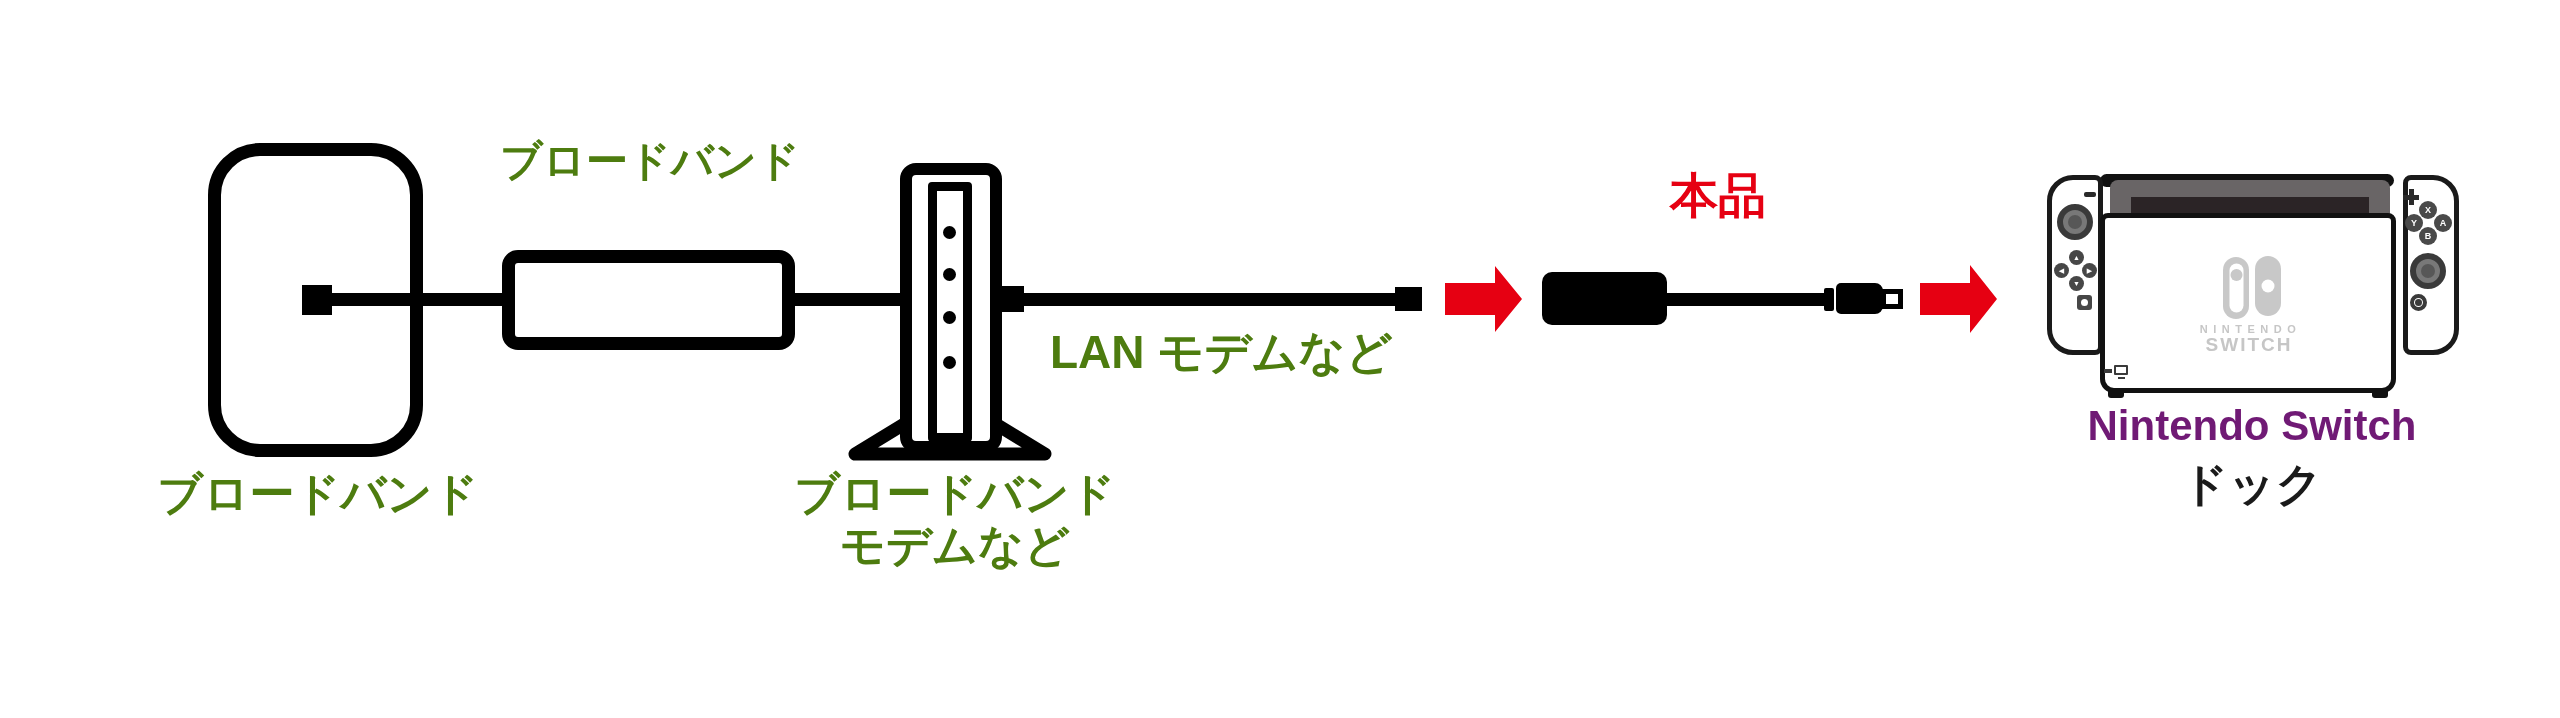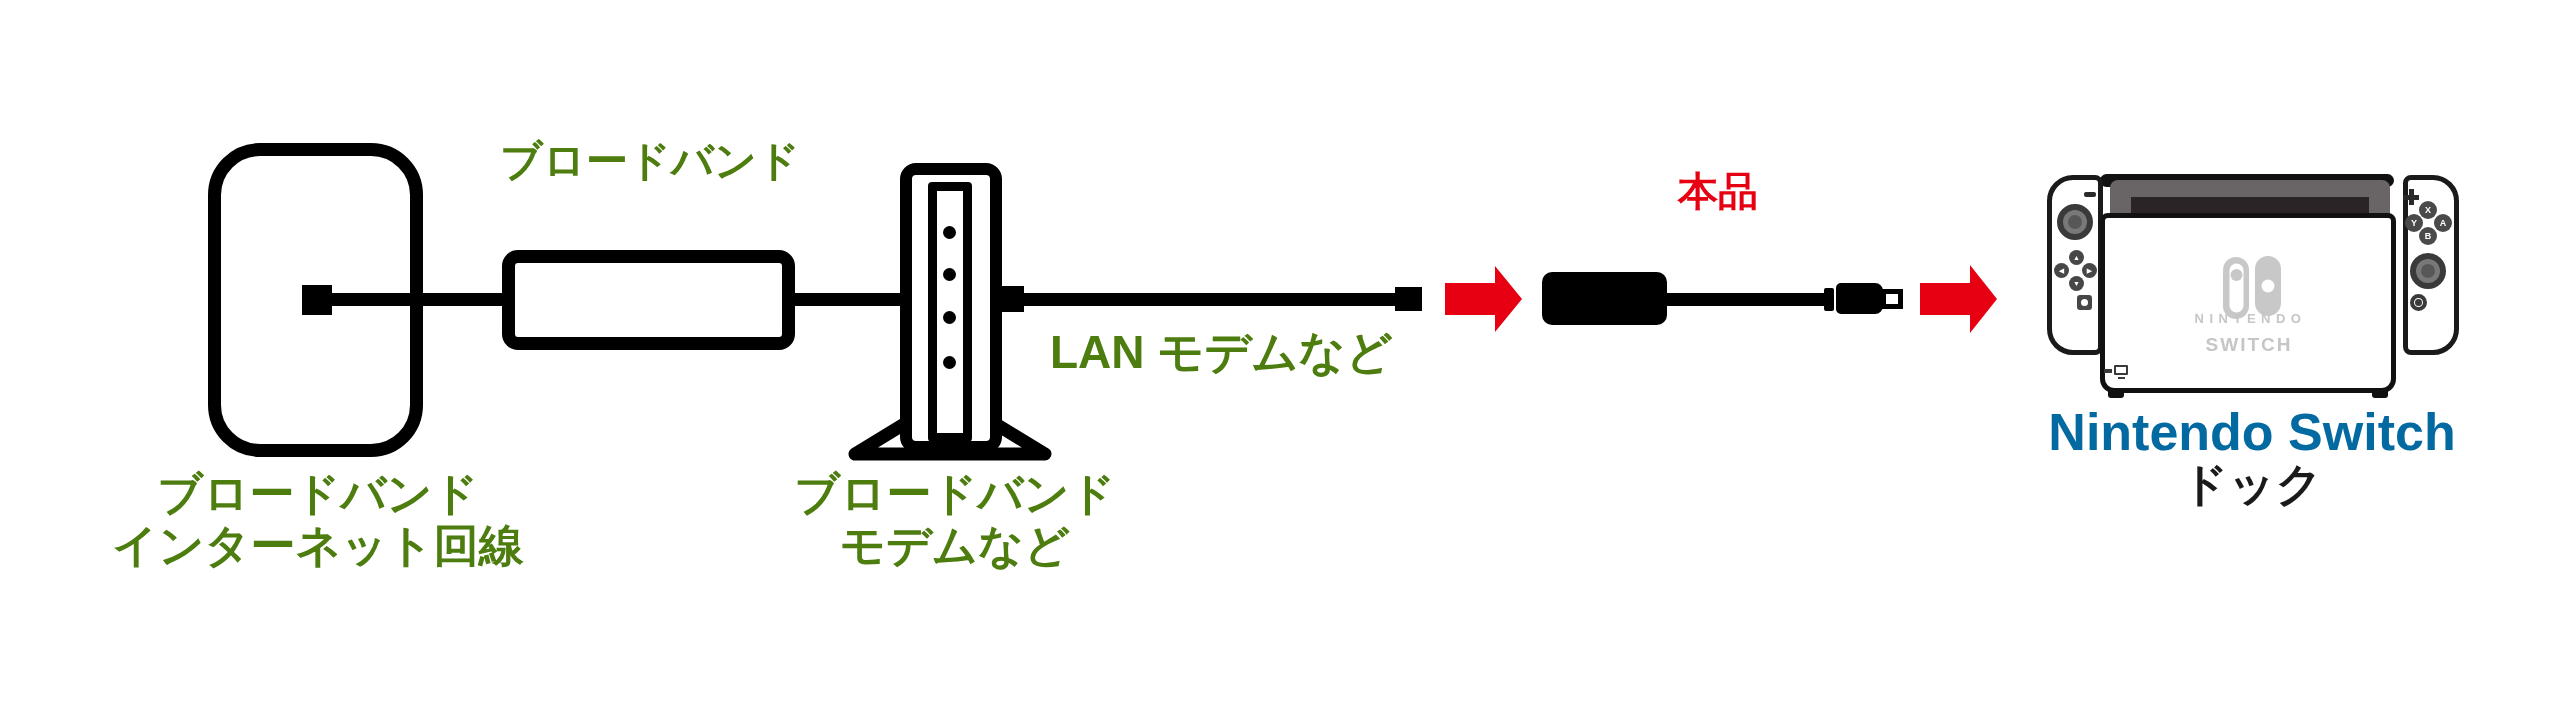--- a/index.html
+++ b/index.html
@@ -43,35 +43,35 @@
         line-height:15px;text-align:center;}
   .abtn{width:18px;height:18px;border-radius:50%;background:#4a4a4a;color:#fff;font-size:9px;
         font-weight:bold;line-height:18px;text-align:center;}
   .minus{left:42px;top:22px;width:12px;height:5px;background:#2a2a2a;border-radius:2px;}
   .plus-h{left:361px;top:25px;width:16px;height:5px;background:#2a2a2a;}
   .plus-v{left:367px;top:19px;width:5px;height:16px;background:#2a2a2a;}
   .capture{left:35px;top:125px;width:15px;height:15px;background:#474747;border-radius:3px;}
   .capture-dot{left:39px;top:129px;width:7px;height:7px;border-radius:50%;background:#fff;}
   .home{left:368px;top:124px;width:17px;height:17px;border-radius:50%;border:4px solid #3a3a3a;background:#fff;}
   .home-dot{left:373px;top:129px;width:7px;height:7px;border-radius:50%;background:#3a3a3a;}
-  .brand-top{left:58px;top:141px;width:296px;text-align:center;font-size:13px;font-weight:bold;
+  .brand-top{left:58px;top:153px;width:296px;text-align:center;font-size:11px;font-weight:bold;
              letter-spacing:5.5px;padding-left:5px;color:#c6c6c6;}
   .brand-bottom{left:58px;top:164px;width:296px;text-align:center;font-size:19px;font-weight:bold;
                 letter-spacing:2px;padding-left:2px;color:#c6c6c6;}
   .tv-dash{left:62px;top:199px;width:8px;height:4px;background:#3a3a3a;}
   .tv-box{left:72px;top:195px;width:14px;height:10px;border:2px solid #3a3a3a;background:#fff;border-radius:1px;}
   .tv-stand{left:76px;top:207px;width:7px;height:2px;background:#3a3a3a;}
   .foot{top:221px;width:16px;height:7px;background:#111;border-radius:0 0 3px 3px;}
   
   .lbl-internet{left:98px;top:468px;width:440px;font-size:45px;line-height:52px;}
   .lbl-modem{left:455px;top:136px;width:390px;font-size:42px;line-height:49px;}
   .lbl-router{left:775px;top:468px;width:360px;font-size:45px;line-height:52px;}
   .lbl-lan{left:1050px;top:322px;width:330px;font-size:46px;font-weight:600;text-align:left;}
-  .lbl-product{left:1618px;top:164px;width:200px;font-size:40px;color:#e60012;}
-  .lbl-dock1{left:2040px;top:402px;width:424px;font-size:52px;color:#0369a1;}
+  .lbl-product{left:1618px;top:164px;width:200px;font-size:48px;color:#e60012;}
+  .lbl-dock1{left:2040px;top:402px;width:424px;font-size:42px;color:#701a75;}
   .lbl-dock2{left:2040px;top:454px;width:424px;font-size:46px;color:#1a1a1a;}
 </style>
 </head>
 <body>
 
 <div id="canvas">
 
   <div class="abs internet-node"></div>
 
   <div class="abs mainline blk"></div>
@@ -89,21 +89,20 @@
   <div class="abs router-slot"></div>
   <div class="abs rdot" style="top:226px"></div>
   <div class="abs rdot" style="top:268px"></div>
   <div class="abs rdot" style="top:311px"></div>
   <div class="abs rdot" style="top:356px"></div>
   <div class="abs router-out blk"></div>
   <div class="abs lan-end blk"></div>
 
   <div class="lbl lbl-internet">
     <div>ブロードバンド</div>
-    <div>インターネット回線</div>
   </div>
   <div class="lbl lbl-router">
     <div>ブロードバンド</div>
     <div>モデムなど</div>
   </div>
   <div class="lbl lbl-lan">LAN モデムなど</div>
 
   <svg class="abs" style="left:1445px;top:264px" width="78" height="70" viewBox="0 0 78 70">
     <polygon points="0,19 50,19 50,2 77,35 50,68 50,51 0,51" fill="#e60012"></polygon>
   </svg>

